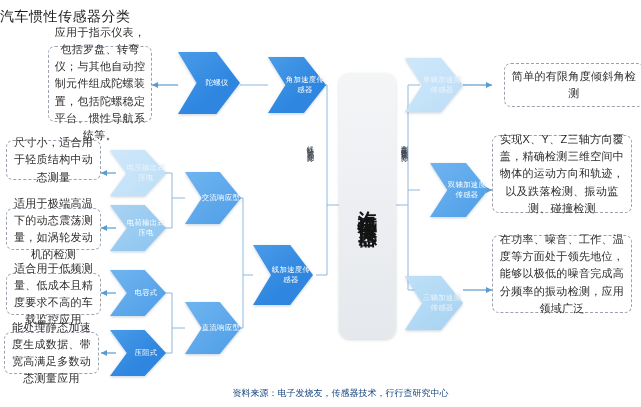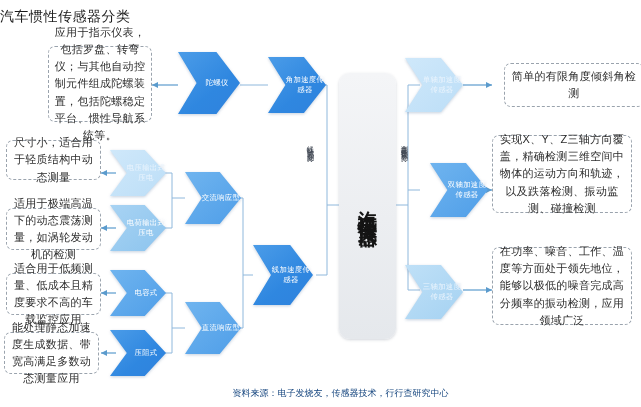--- a/index.html
+++ b/index.html
@@ -226,26 +226,26 @@
   <div class="chev c-vpale pale-txt" style="left:405px;top:58px;width:58px;height:54px;">
     <span class="inner"></span>
     <span class="txt">单轴加速度传感器</span>
   </div>
 
   <div class="chev c-mid" style="left:405px;top:163px;width:58px;height:54px;margin-left:25px;">
     <span class="inner"></span>
     <span class="txt">双轴加速度传感器</span>
   </div>
 
-  <div class="chev c-pale pale-txt" style="left:405px;top:265px;width:58px;height:54px;">
+  <div class="chev c-pale pale-txt" style="left:405px;top:276px;width:58px;height:54px;">
     <span class="inner"></span>
     <span class="txt">三轴加速度传感器</span>
   </div>
 
   <div class="descbox" style="left:492px;top:63px;width:140px;height:44px;margin-left:12px;">简单的有限角度倾斜角检测</div>
 
   <div class="descbox" style="left:492px;top:135px;width:140px;height:78px;">实现X、Y、Z三轴方向覆盖，精确检测三维空间中物体的运动方向和轨迹，以及跌落检测、振动监测、碰撞检测</div>
 
-  <div class="descbox" style="left:492px;top:235px;width:140px;height:78px;margin-top:12px;">在功率、噪音、工作、温度等方面处于领先地位，能够以极低的噪音完成高分频率的振动检测，应用领域广泛</div>
+  <div class="descbox" style="left:492px;top:235px;width:140px;height:78px;">在功率、噪音、工作、温度等方面处于领先地位，能够以极低的噪音完成高分频率的振动检测，应用领域广泛</div>
 
   <div class="source">资料来源：电子发烧友，传感器技术，行行查研究中心</div>
 
 </div>
 
 </body></html>

